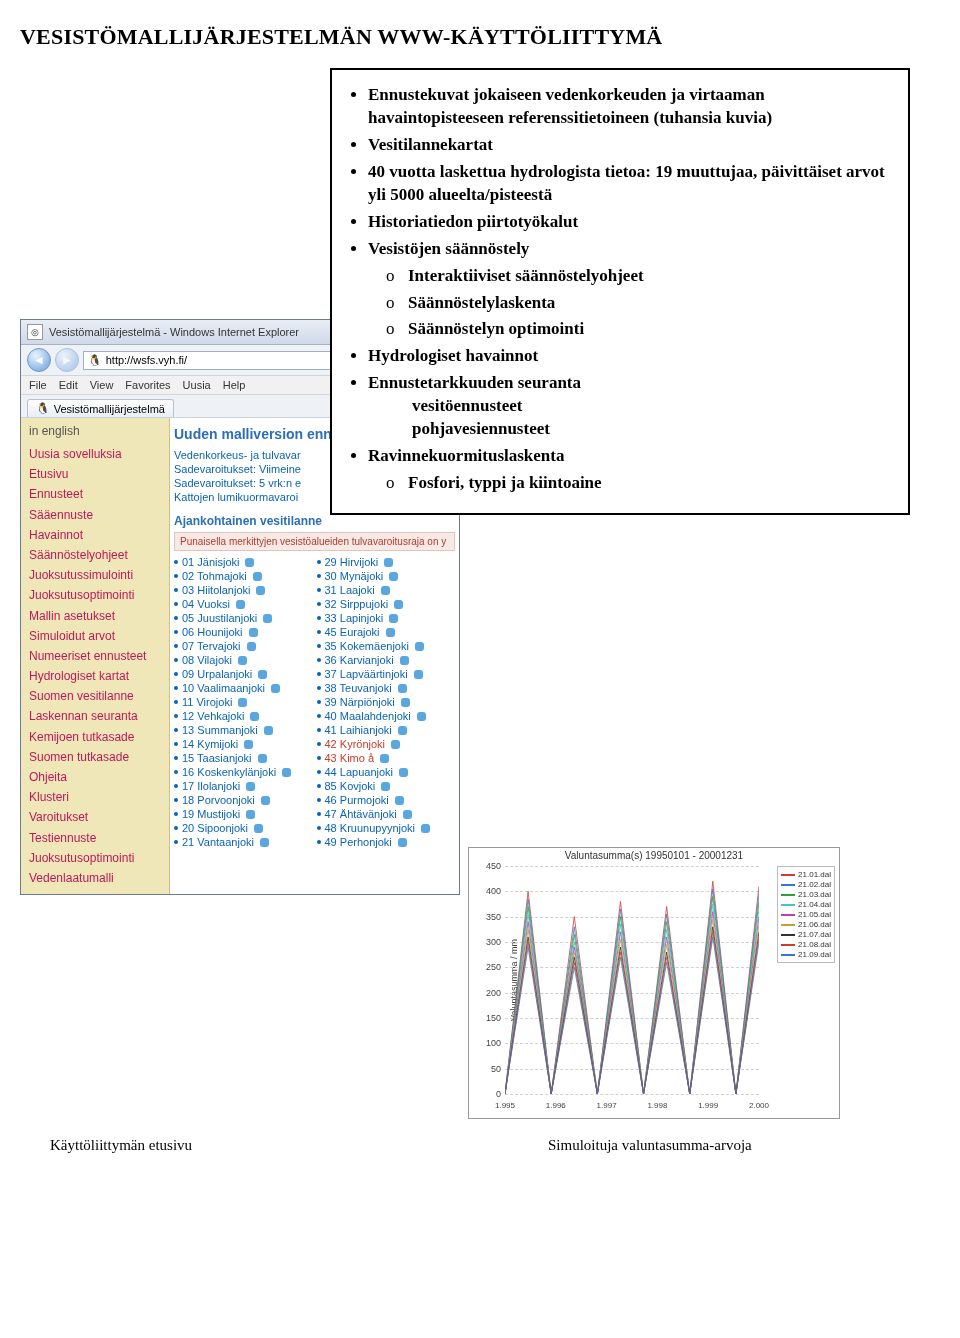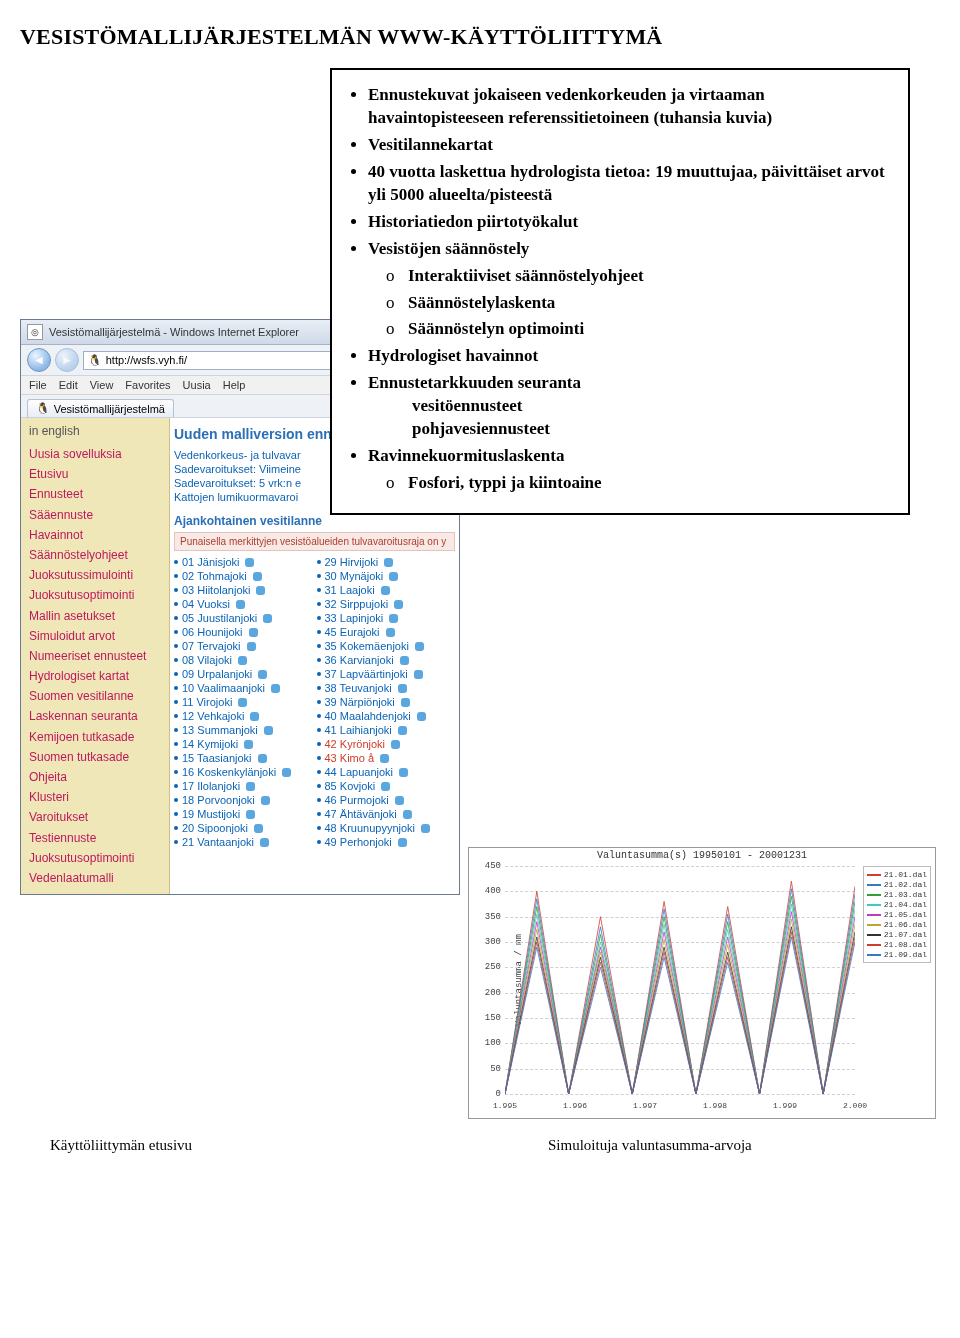--- a/index.html
+++ b/index.html
@@ -176,23 +176,23 @@
   .river-col .r .dot {
     width: 4px; height: 4px; background: #0b63b5; border-radius: 50%;
   }
   .river-col .r.red { color: #cc3b2a; }
   .river-col .r .blob {
     width: 9px; height: 9px; background:#5aa7e0; border-radius:3px;
     display:inline-block; margin-left:2px;
   }
   
   .chart-panel {
-    width: 468px;
+    width: 372px;
     margin-top: 528px;
-    font-family: Liberation Mono, monospace;
+    font-family: Liberation Sans, sans-serif;
     font-size: 9px;
     border-radius: 7px;
   }
   .chart {
     border: 1px solid #999;
     height: 270px;
     position: relative;
     background: #ffffff;
   }
   .chart-title {

